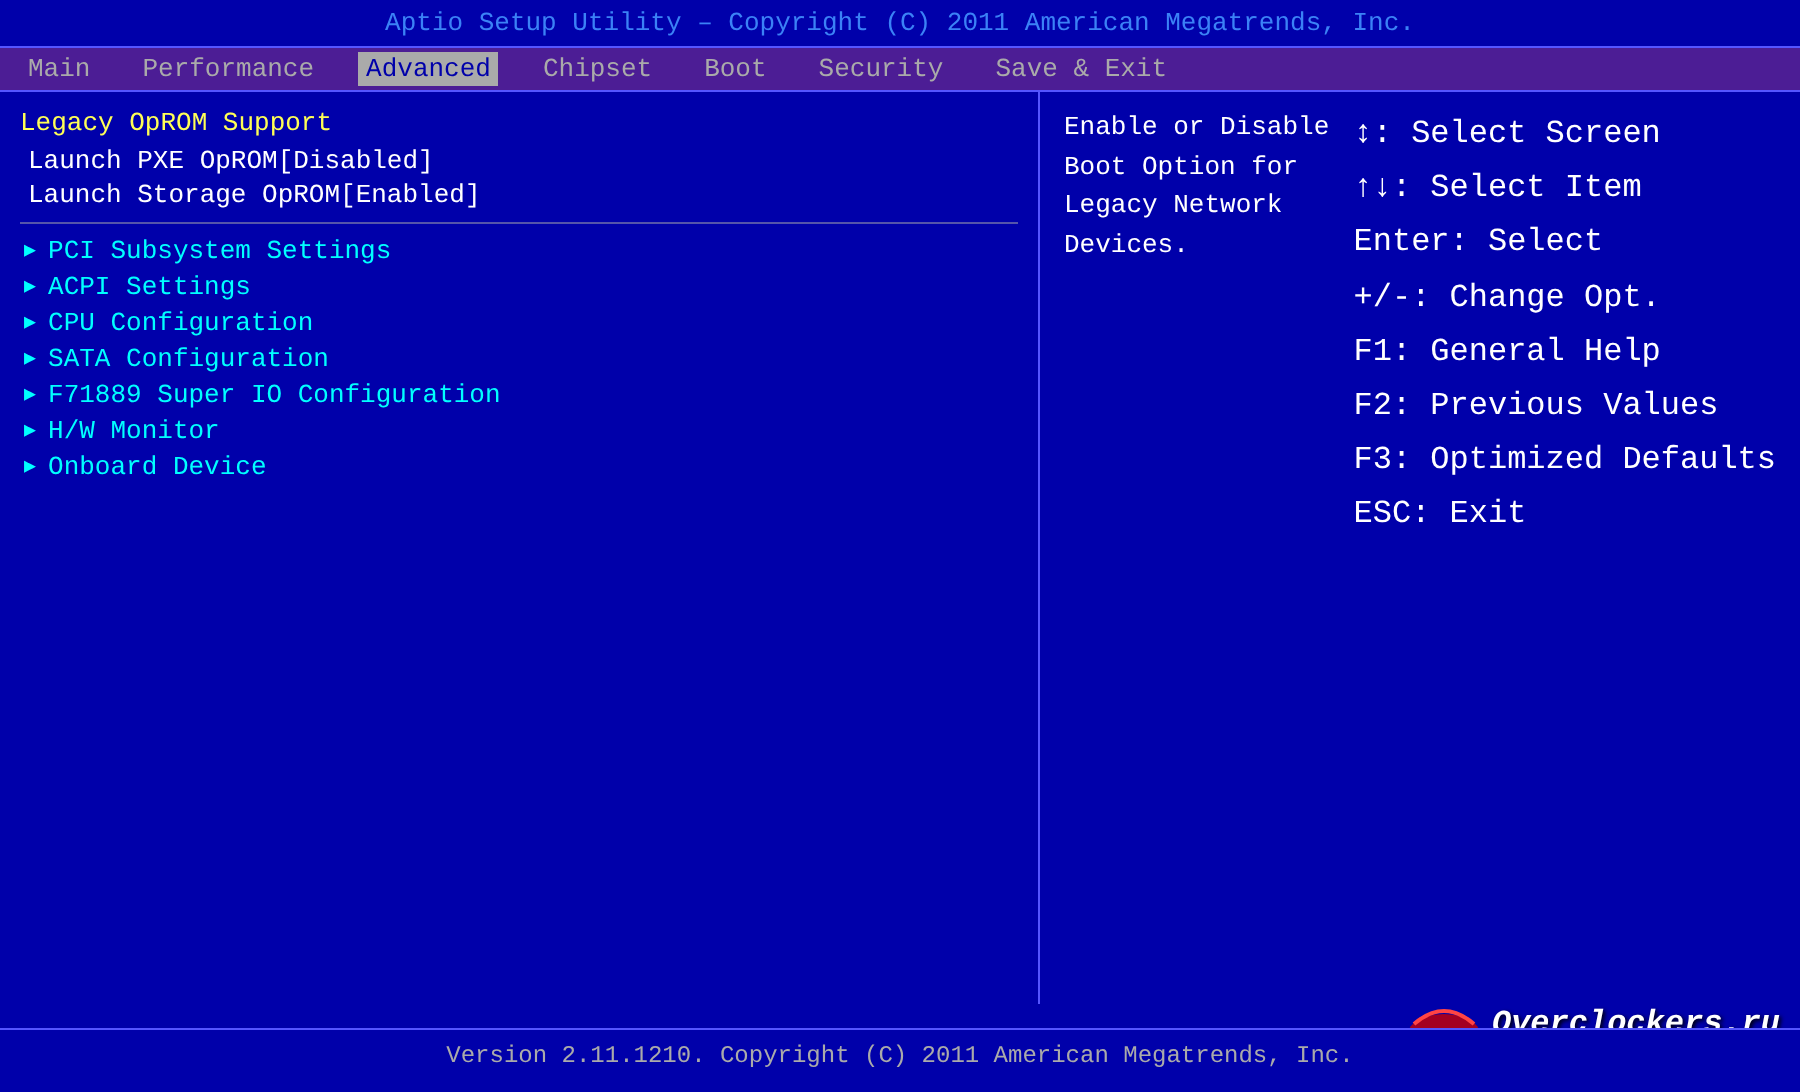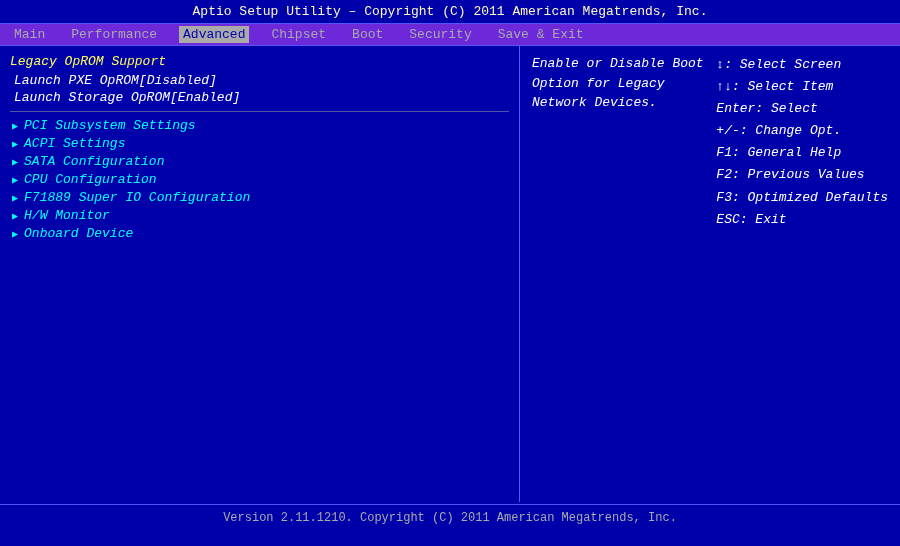--- a/index.html
+++ b/index.html
@@ -9,29 +9,29 @@
       background: #0000aa;
       font-family: 'Courier New', Courier, monospace;
       font-size: 13px;
       color: #aaaaaa;
       overflow: hidden;
     }
 
     
     #title-bar {
       background: #0000aa;
-      color: #fef9c3;
+      color: #3b82f6;
       text-align: center;
       padding: 4px 0;
       font-size: 13px;
     }
 
     
     #menu-bar {
-      background: #6d28d9;
+      background: #4c1d95;
       display: flex;
       gap: 18px;
       padding: 2px 10px;
       border-top: 1px solid #5555ff;
       border-bottom: 1px solid #5555ff;
     }
 
     .menu-item {
       color: #aaaaaa;
       cursor: pointer;
@@ -40,21 +40,20 @@
 
     .menu-item.active {
       background: #aaaaaa;
       color: #0000aa;
     }
 
     
     #main-content {
       display: flex;
       height: calc(546px - 60px - 30px);
-      font-style: italic;
     }
 
     
     #left-panel {
       width: 520px;
       padding: 8px 10px;
       border-right: 1px solid #5555ff;
       color: #ffffff;
     }
 
@@ -105,35 +104,35 @@
     #help-text {
       color: #ffffff;
       font-size: 13px;
       margin-bottom: 8px;
       line-height: 1.5;
       flex: 1;
     }
 
     #key-help {
       color: #ffffff;
-      font-size: 13px;
+      font-size: 16px;
       line-height: 1.7;
     }
 
     
     #bottom-bar {
       background: #0000aa;
       border-top: 1px solid #5555ff;
       text-align: center;
       padding: 6px 0;
       color: #aaaaaa;
       font-size: 12px;
       height: 30px;
       position: absolute;
-      bottom: 12px;
+      bottom: 2px;
       width: 900px;
     }
 
     
     #watermark {
       position: absolute;
       bottom: 19px;
       right: 10px;
       display: flex;
       align-items: center;
@@ -191,22 +190,22 @@
     </div>
     <div class="option-row">
       <span class="option-name">Launch Storage OpROM</span>
       <span class="option-value bracket-value">[Enabled]</span>
     </div>
 
     <hr class="separator-line">
 
     <div class="submenu-item">PCI Subsystem Settings</div>
     <div class="submenu-item">ACPI Settings</div>
+    <div class="submenu-item">CPU Configuration</div>
     <div class="submenu-item">SATA Configuration</div>
-    <div class="submenu-item">CPU Configuration</div>
     <div class="submenu-item">F71889 Super IO Configuration</div>
     <div class="submenu-item">H/W Monitor</div>
     <div class="submenu-item">Onboard Device</div>
   </div>
 
   <div id="right-panel">
     <div id="help-text">Enable or Disable Boot Option for Legacy Network Devices.</div>
     <hr class="separator-line">
     <div id="key-help">
       <div>↕: Select Screen</div>

